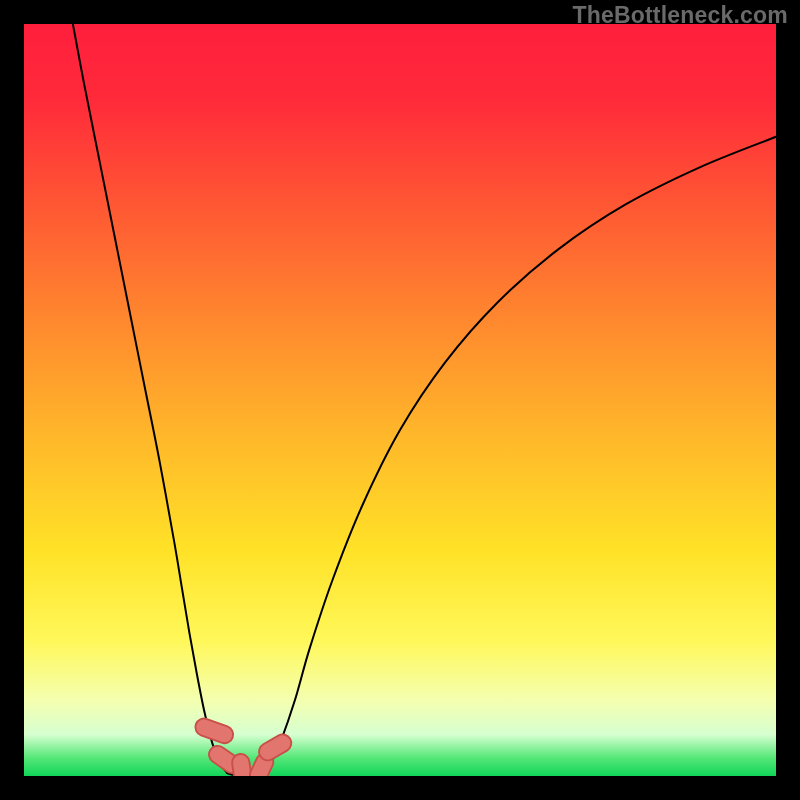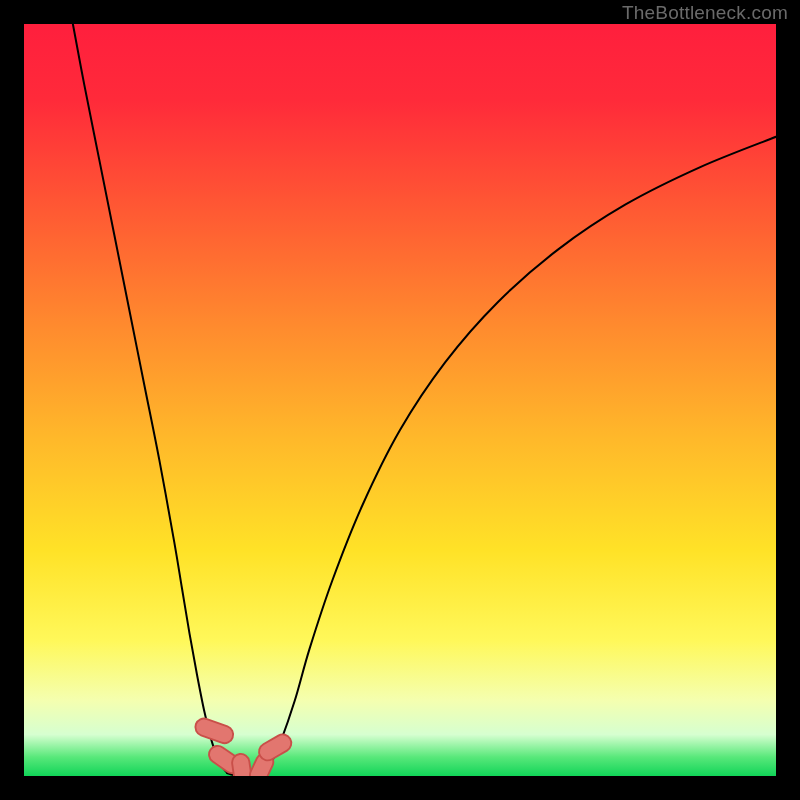--- a/index.html
+++ b/index.html
@@ -24,22 +24,22 @@
     left: 0;
     top: 0;
     width: 752px;
     height: 752px;
   }
   .watermark {
     position: absolute;
     top: 2px;
     right: 12px;
     color: #6a6a6a;
-    font-size: 19px;
-    font-weight: 400;
+    font-size: 23px;
+    font-weight: 700;
     letter-spacing: 0.2px;
     text-align: right;
   }
   svg { display: block; }
 </style>
 </head>
 <body>
 
 <div class="watermark">TheBottleneck.com</div>
 

